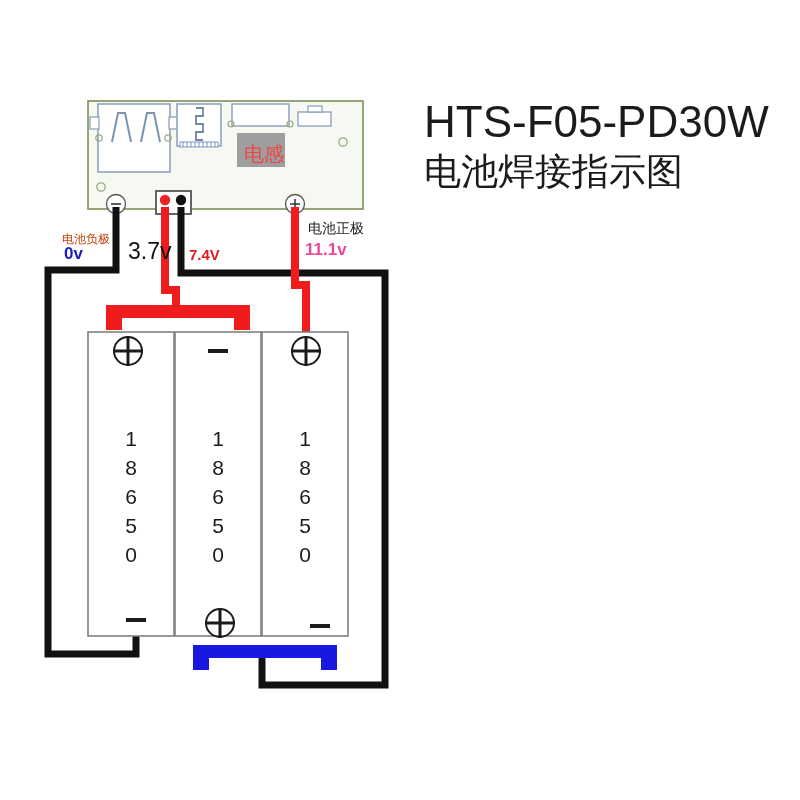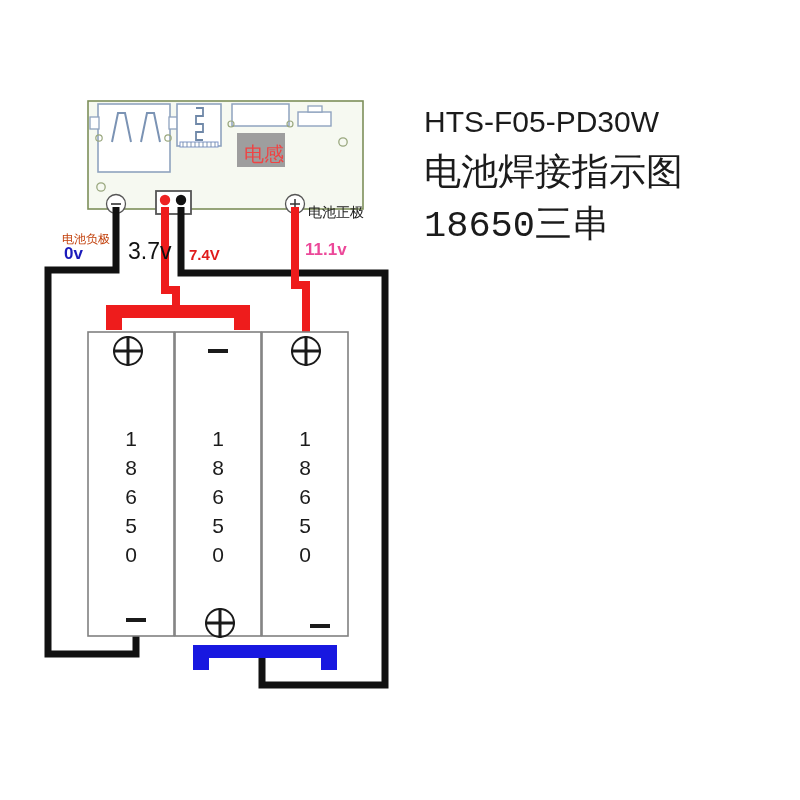--- a/index.html
+++ b/index.html
@@ -26,21 +26,21 @@
   }
   
   .title-block {
     position: absolute;
     left: 424px;
     top: 96px;
     width: 360px;
     color: #1b1b1b;
   }
   .title-line {
-    font-size: 30px;
+    font-size: 44px;
     line-height: 52px;
     letter-spacing: 0px;
     white-space: nowrap;
     font-weight: 400;
   }
   .title-line.cjk {
     font-family: Liberation Mono, monospace;
     font-size: 37px;
   }
   
@@ -206,28 +206,27 @@
     </g>
 
     <g>
       <line x1="310" y1="626" x2="330" y2="626" stroke="#1b1b1b" stroke-width="4"></line>
     </g>
   </svg>
 
   <div class="title-block">
     <div class="title-line">HTS-F05-PD30W</div>
     <div class="title-line cjk">电池焊接指示图</div>
-    <div class="title-line cjk">18650三串</div>
   </div>
 
   <div class="pcb-ind-label" style="left:244px; top:141px;">电感</div>
 
   <div class="cjk-small" style="left:62px; top:231px;">电池负极</div>
 
-  <div class="cjk-pos" style="left:308px; top:204px;">电池正极</div>
+  <div class="cjk-pos" style="left:308px; top:220px;">电池正极</div>
 
   <div class="vlabel" style="left:64px; top:244px; color:#1b1bbb;">0v</div>
 
   <div class="vlabel plain" style="left:128px; top:238px;">3.7v</div>
 
   <div class="vlabel" style="left:189px; top:246px; color:#e01b1b; font-size:15px;">7.4V</div>
 
   <div class="vlabel" style="left:305px; top:240px; color:#ec4899;">11.1v</div>
 
   <div class="cell-code" style="left:111px; top:424px;">

